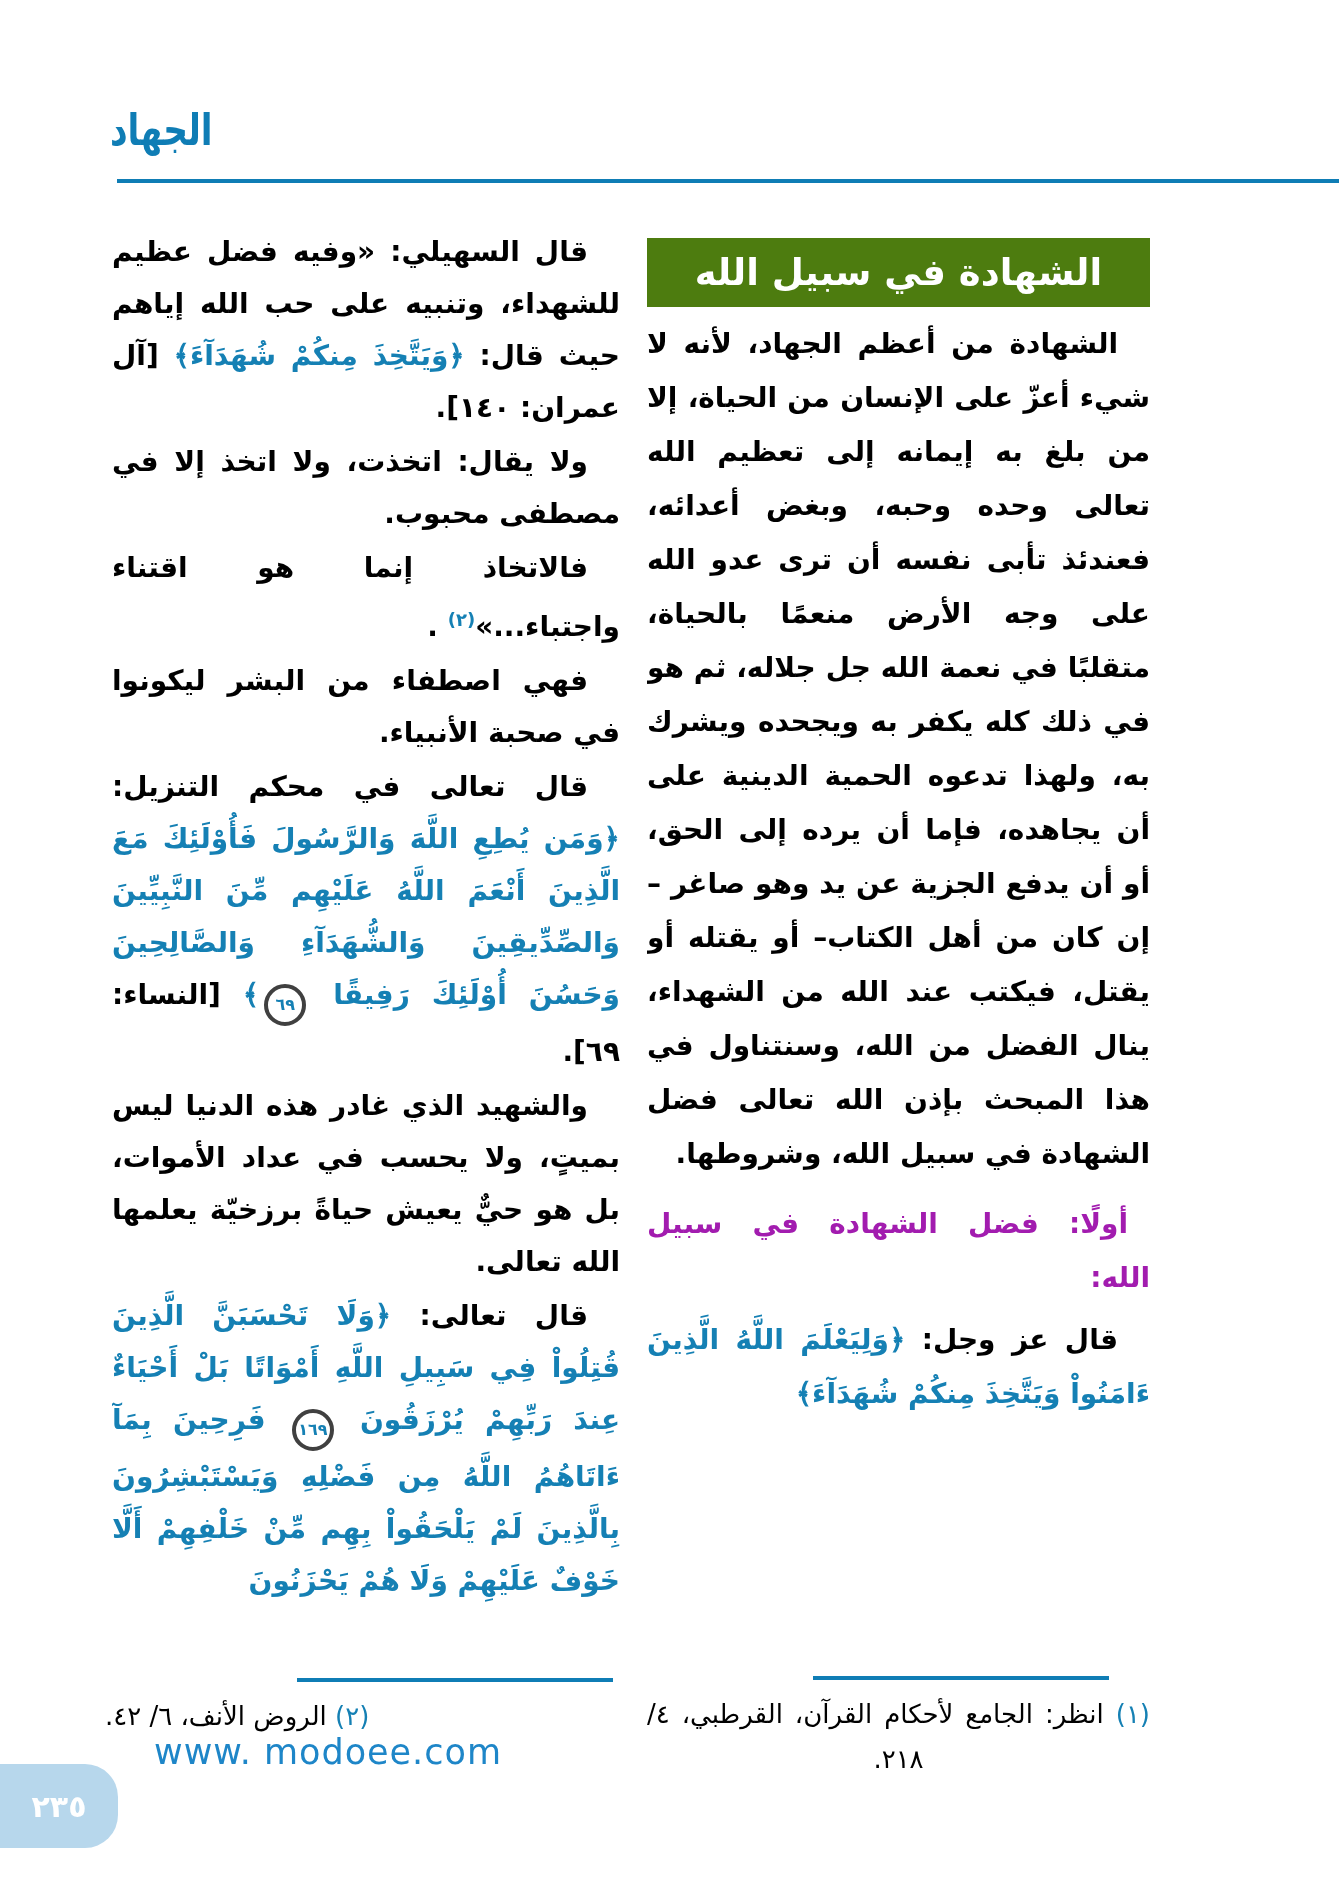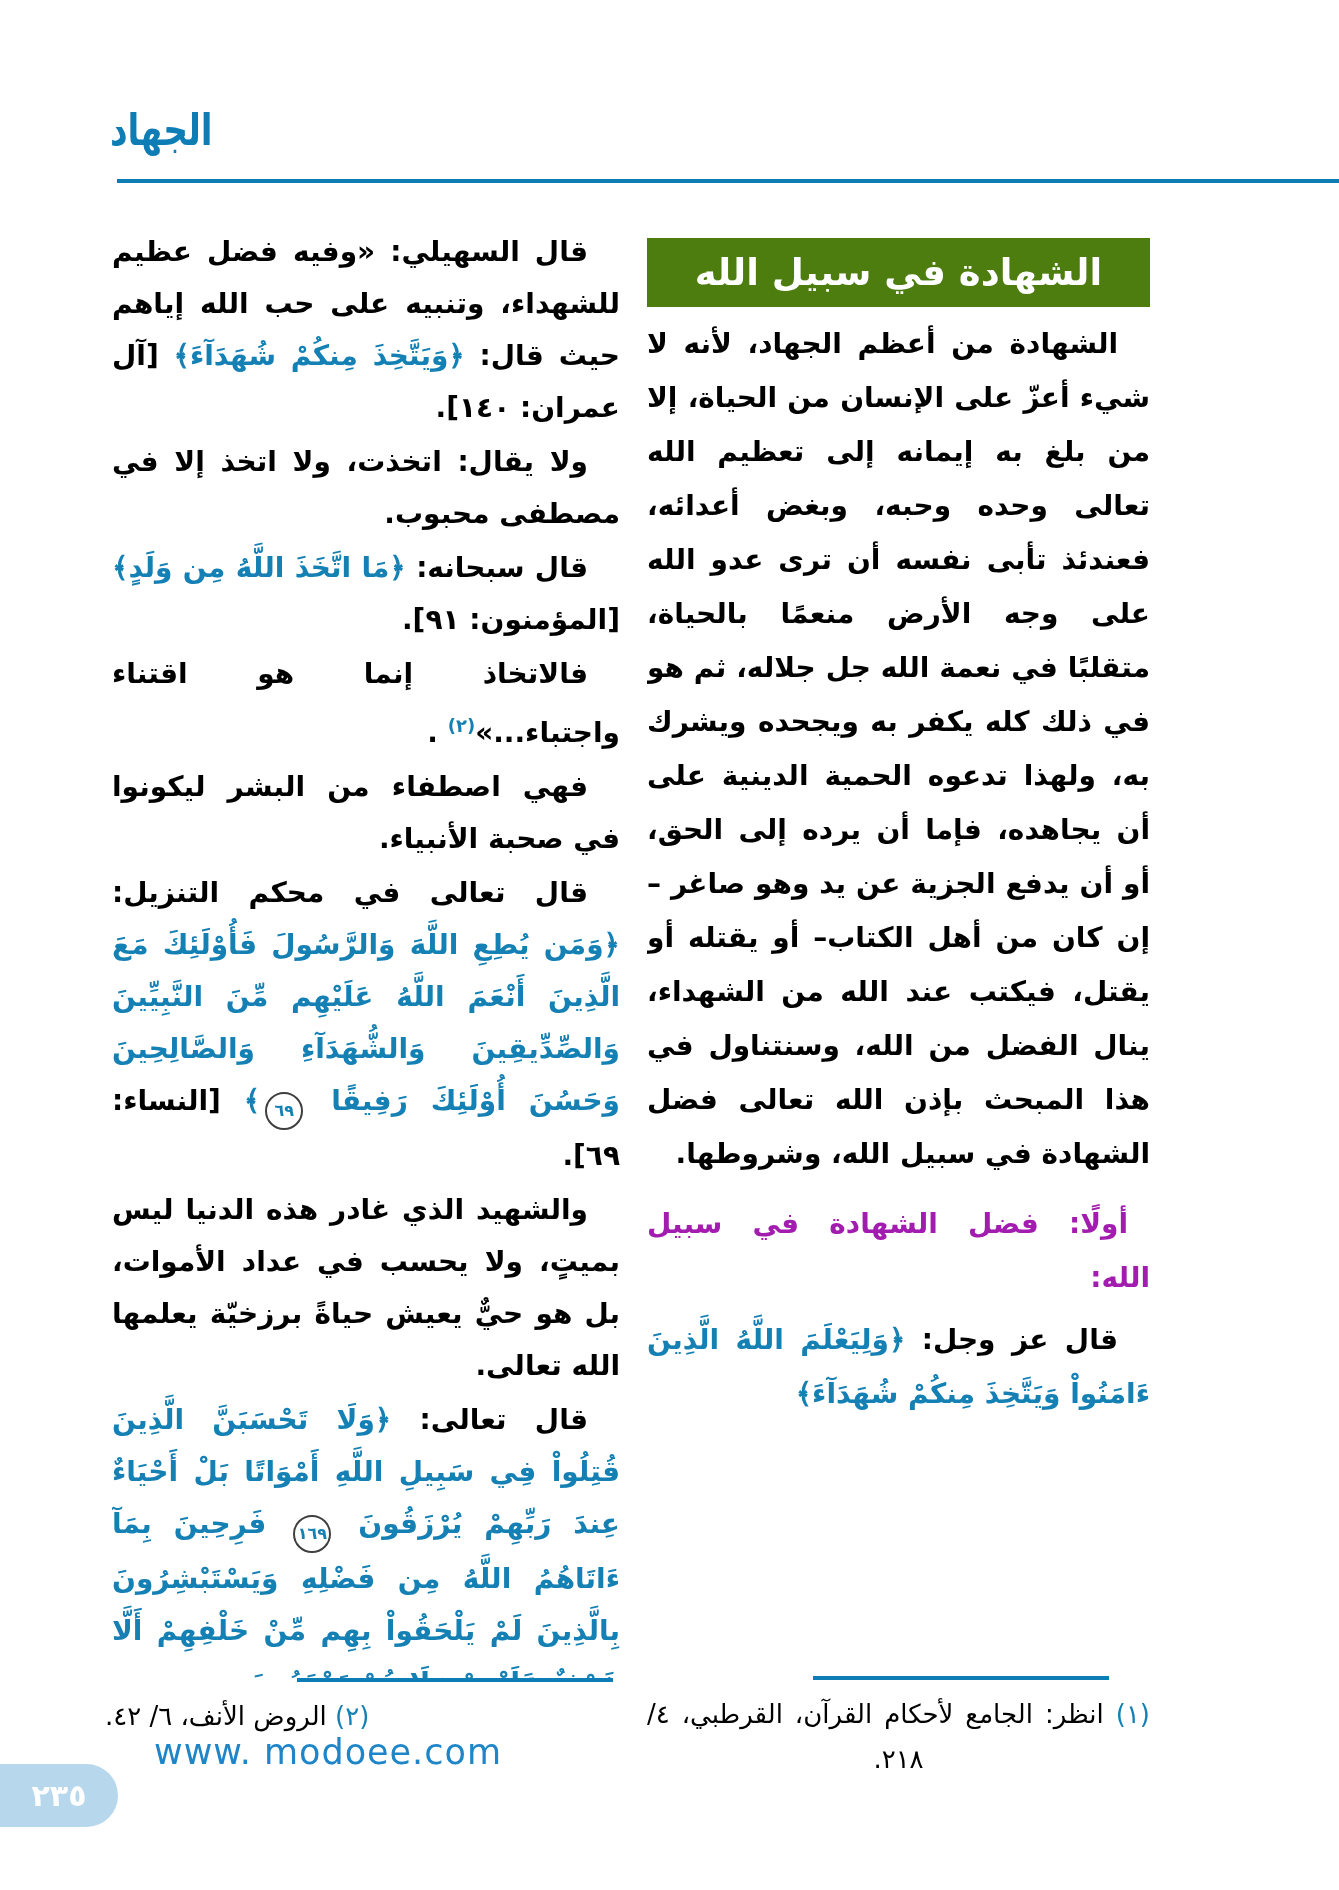--- a/index.html
+++ b/index.html
@@ -24,37 +24,37 @@
   .blk{margin:0;text-indent:32px;}
   .col-right .blk + .blk{margin-top:6px;}
   .col-left  .blk + .blk{margin-top:2px;}
   .blk-h{color:#1787bd;margin-top:16px !important;margin-bottom:8px !important;text-indent:22px;}
 
   .seg-q{color:#1580b4;}
   .seg-h{color:#a21caf;margin-left:28px;}
   .seg-fn{color:#1580b4;font-size:18px;vertical-align:10px;}
   .seg-fnm{color:#1580b4;}
   .seg-ayah{display:inline-flex;align-items:center;justify-content:center;
-            min-width:34px;height:34px;border:2px solid #404040;border-radius:50%;
+            min-width:34px;height:34px;border:4px solid #404040;border-radius:50%;
             color:#1580b4;font-size:16px;line-height:1;margin:0 5px;vertical-align:-6px;
             text-indent:0;}
 
   
   .fn-block{position:absolute;direction:rtl;font-size:26px;line-height:45px;font-weight:normal;}
   .fn-right{right:189px;top:1676px;width:503px;}
   .fn-left{left:105px;top:1678px;width:508px;}
   .fn-rule{height:4px;background:#0f7db5;margin-bottom:12px;}
   .fn-right .fn-rule{width:296px;margin-right:41px;}
   .fn-left  .fn-rule{width:316px;margin-right:0;}
   .fn-block p{margin:0;}
   .fn-right p{text-align:justify;text-align-last:center;}
   .fn-left  p{text-align:left;}
 
   
-  .page-badge{position:absolute;left:0;top:1764px;width:118px;height:63px;background:#b7d7ec;
+  .page-badge{position:absolute;left:0;top:1764px;width:118px;height:84px;background:#b7d7ec;
               border-radius:0 33px 33px 0;color:#fff;font-size:30px;font-weight:bold;
               display:flex;align-items:center;justify-content:center;}
   .site-url{position:absolute;left:154px;top:1732px;font-size:35px;color:#1e86c8;letter-spacing:1px;}
 </style>
 </head>
 <body>
 
 <div class="page">
 
   <div class="chapter-title">الجهاد</div>
@@ -68,21 +68,20 @@
         <p class="blk blk-p"><span class="seg seg-n">الشهادة من أعظم الجهاد، لأنه لا شيء أعزّ على الإنسان من الحياة، إلا من بلغ به إيمانه إلى تعظيم الله تعالى وحده وحبه، وبغض أعدائه، فعندئذ تأبى نفسه أن ترى عدو الله على وجه الأرض منعمًا بالحياة، متقلبًا في نعمة الله جل جلاله، ثم هو في ذلك كله يكفر به ويجحده ويشرك به، ولهذا تدعوه الحمية الدينية على أن يجاهده، فإما أن يرده إلى الحق، أو أن يدفع الجزية عن يد وهو صاغر –إن كان من أهل الكتاب– أو يقتله أو يقتل، فيكتب عند الله من الشهداء، ينال الفضل من الله، وسنتناول في هذا المبحث بإذن الله تعالى فضل الشهادة في سبيل الله، وشروطها.</span></p>
         <p class="blk blk-h"><span class="seg seg-h">أولًا: فضل الشهادة في سبيل الله:</span></p>
         <p class="blk blk-p"><span class="seg seg-n">قال عز وجل: </span><span class="seg seg-q">﴿وَلِيَعْلَمَ اللَّهُ الَّذِينَ ءَامَنُواْ وَيَتَّخِذَ مِنكُمْ شُهَدَآءَ﴾</span></p>
       </div>
   </div>
 
   <div class="col col-left">
     <div>
         <p class="blk blk-p"><span class="seg seg-n">قال السهيلي: «وفيه فضل عظيم للشهداء، وتنبيه على حب الله إياهم حيث قال: </span><span class="seg seg-q">﴿وَيَتَّخِذَ مِنكُمْ شُهَدَآءَ﴾</span><span class="seg seg-n"> [آل عمران: ١٤٠].</span></p>
         <p class="blk blk-p"><span class="seg seg-n">ولا يقال: اتخذت، ولا اتخذ إلا في مصطفى محبوب.</span></p>
-        <p class="blk blk-p"><span class="seg seg-n">قال سبحانه: </span><span class="seg seg-q">﴿مَا اتَّخَذَ اللَّهُ مِن وَلَدٍ﴾</span><span class="seg seg-n"> [المؤمنون: ٩١].</span></p>
         <p class="blk blk-p"><span class="seg seg-n">فالاتخاذ إنما هو اقتناء واجتباء...»</span><span class="seg seg-fn">(٢)</span><span class="seg seg-n"> .</span></p>
         <p class="blk blk-p"><span class="seg seg-n">فهي اصطفاء من البشر ليكونوا في صحبة الأنبياء.</span></p>
         <p class="blk blk-p"><span class="seg seg-n">قال تعالى في محكم التنزيل: </span><span class="seg seg-q">﴿وَمَن يُطِعِ اللَّهَ وَالرَّسُولَ فَأُوْلَئِكَ مَعَ الَّذِينَ أَنْعَمَ اللَّهُ عَلَيْهِم مِّنَ النَّبِيِّينَ وَالصِّدِّيقِينَ وَالشُّهَدَآءِ وَالصَّالِحِينَ وَحَسُنَ أُوْلَئِكَ رَفِيقًا </span><span class="seg seg-ayah">٦٩</span><span class="seg seg-q">﴾</span><span class="seg seg-n"> [النساء: ٦٩].</span></p>
         <p class="blk blk-p"><span class="seg seg-n">والشهيد الذي غادر هذه الدنيا ليس بميتٍ، ولا يحسب في عداد الأموات، بل هو حيٌّ يعيش حياةً برزخيّة يعلمها الله تعالى.</span></p>
         <p class="blk blk-p"><span class="seg seg-n">قال تعالى: </span><span class="seg seg-q">﴿وَلَا تَحْسَبَنَّ الَّذِينَ قُتِلُواْ فِي سَبِيلِ اللَّهِ أَمْوَاتًا بَلْ أَحْيَاءٌ عِندَ رَبِّهِمْ يُرْزَقُونَ </span><span class="seg seg-ayah">١٦٩</span><span class="seg seg-q"> فَرِحِينَ بِمَآ ءَاتَاهُمُ اللَّهُ مِن فَضْلِهِ وَيَسْتَبْشِرُونَ بِالَّذِينَ لَمْ يَلْحَقُواْ بِهِم مِّنْ خَلْفِهِمْ أَلَّا خَوْفٌ عَلَيْهِمْ وَلَا هُمْ يَحْزَنُونَ </span></p>
       </div>
   </div>
 
   <div class="fn-block fn-right">
     <div class="fn-rule"></div>

